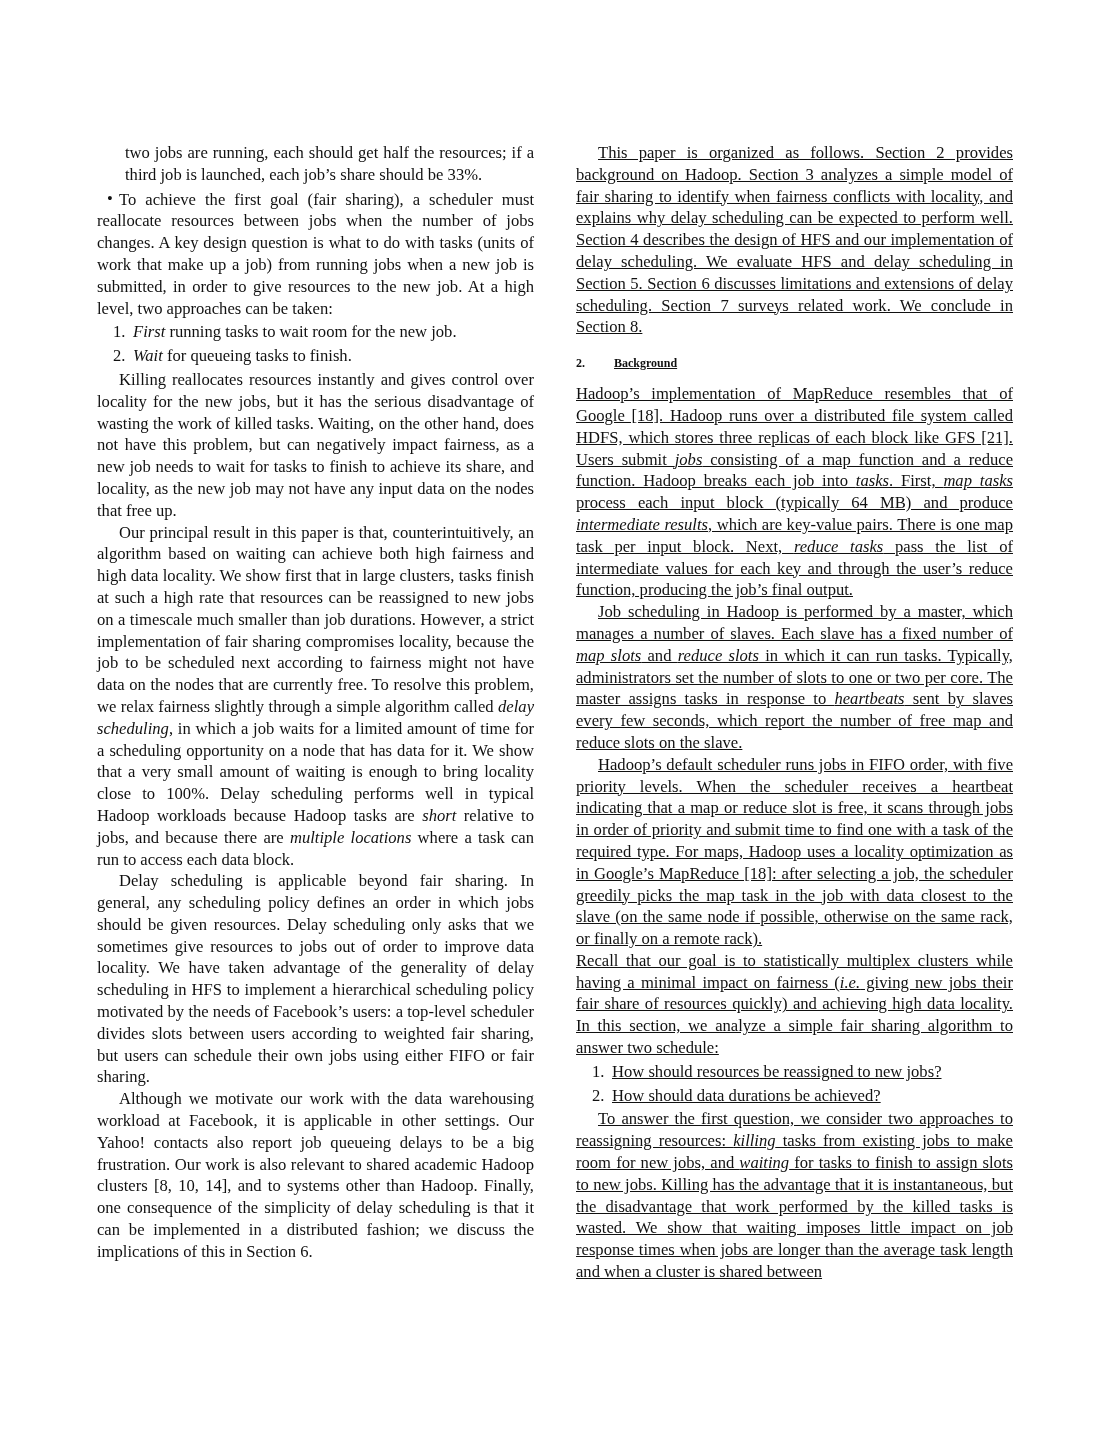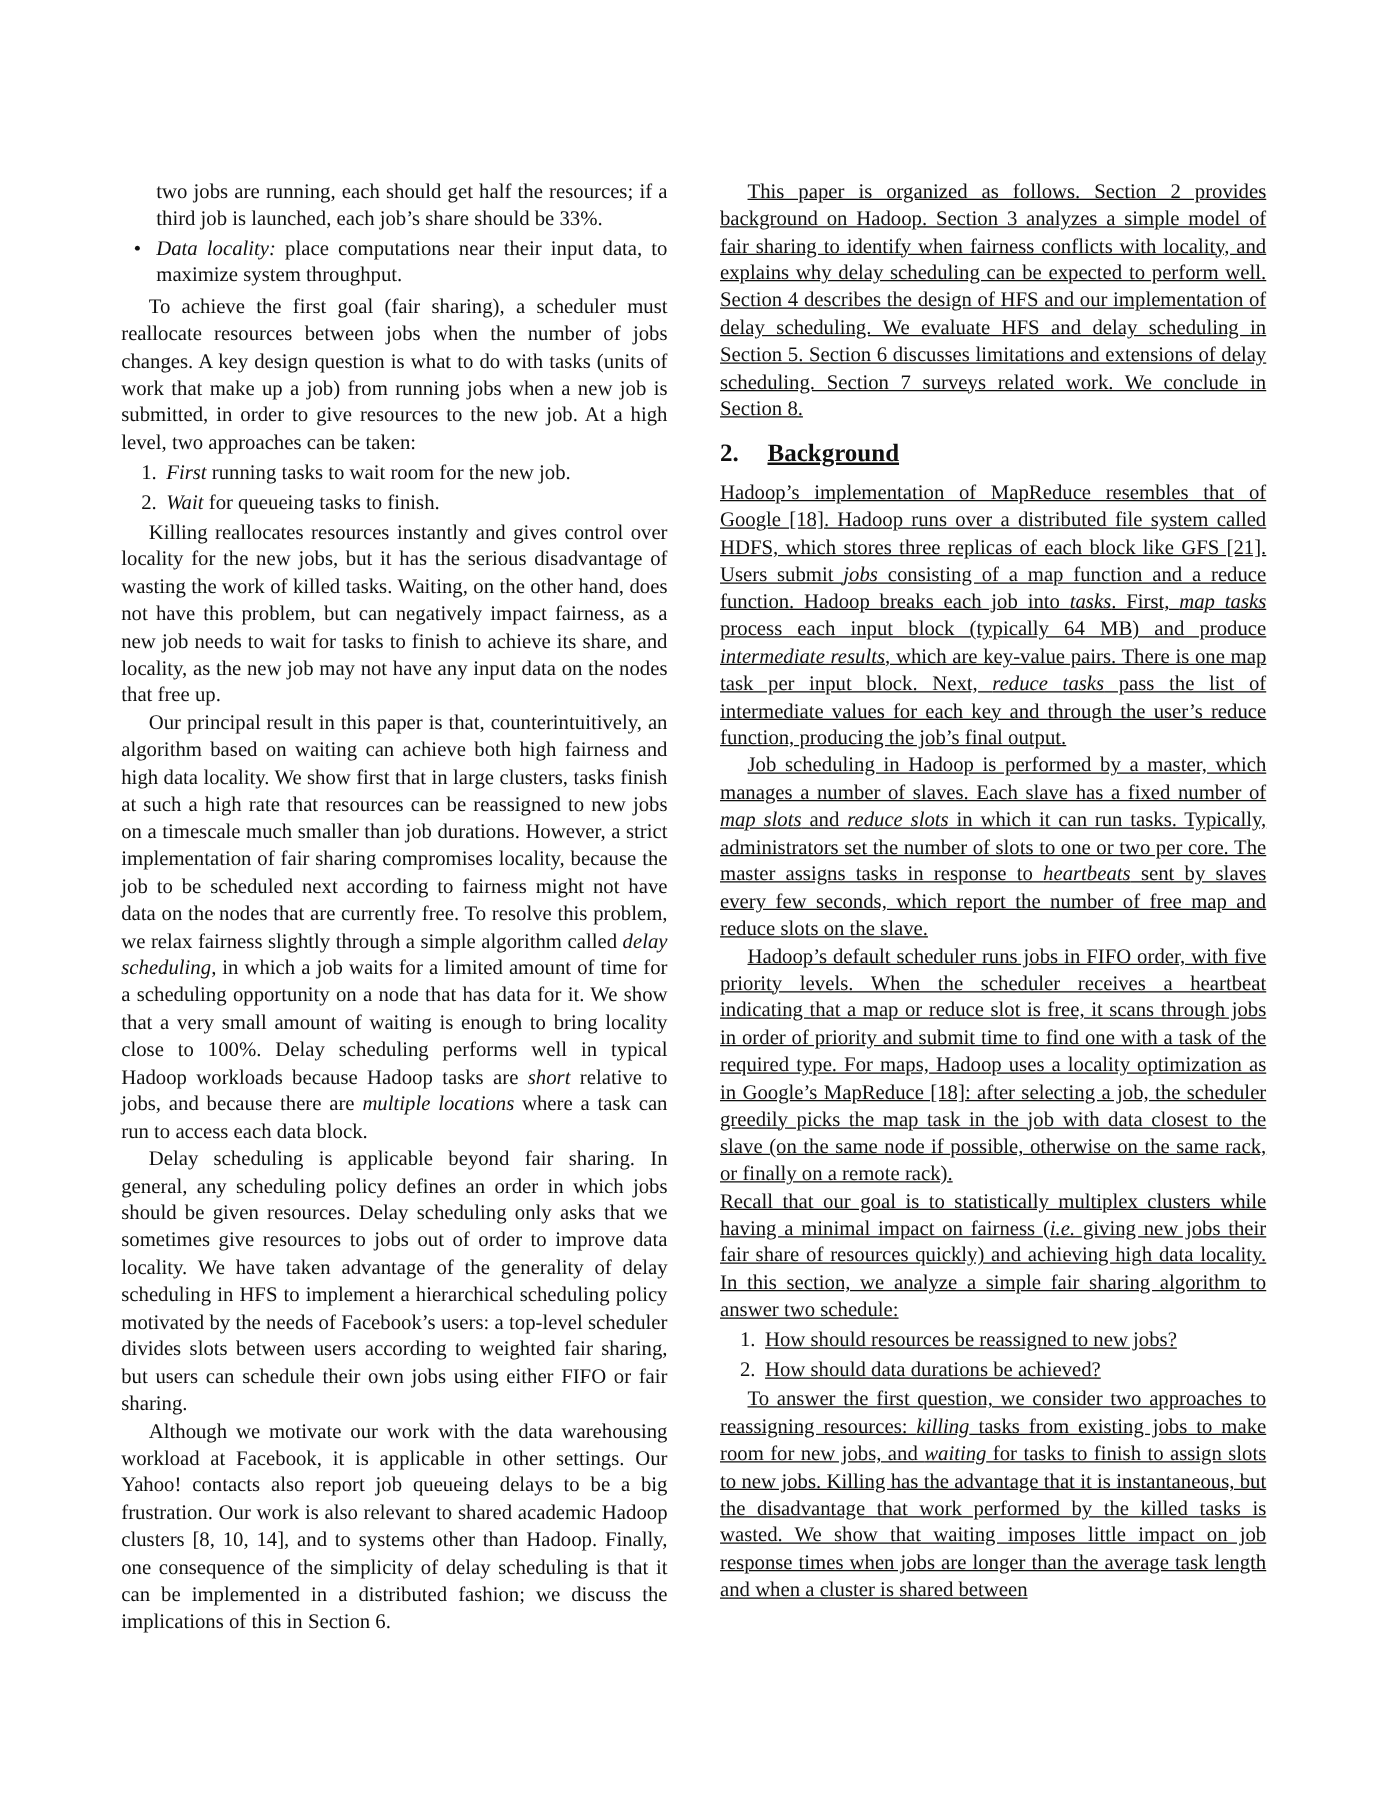--- a/index.html
+++ b/index.html
@@ -9,32 +9,31 @@
          text-align: justify; hyphens: manual; margin-top: 32px; }
   .col.left { left: 97px; }
   .col.right { left: 576px; text-decoration: underline; }
   .p { margin: 0; text-indent: 22px; }
   .p.noindent { text-indent: 0; }
   .bullet-item { position: relative; padding-left: 28px; margin: 2px 0 3px 0; }
   .bullet-item .mark { position: absolute; left: 10px; top: 0; }
   .cont { padding-left: 28px; }
   .num-item { position: relative; padding-left: 36px; margin: 2px 0 2px 0; text-align: left; }
   .num-item .mark { position: absolute; left: 16px; top: 0; }
-  h2 { font-size: 20px; font-weight: bold; margin: 13px 0 8px 0; line-height: 24px; }
+  h2 { font-size: 12px; font-weight: bold; margin: 13px 0 8px 0; line-height: 24px; }
   h2 .num { display: inline-block; width: 38px; }
   em, i { font-style: italic; }
 </style>
 </head>
 <body>
 
 <div class="col left">
   <div class="p noindent cont"><span>two jobs are running, each should get half the resources; if a third job is launched, each job’s share should be 33%.</span></div>
   <div class="bullet-item">
     <span class="mark">•</span>
-    <span><em>Data locality:</em><span> place computations near their input data, to maximize system throughput.</span></span>
   </div>
   <div class="p"><span>To achieve the first goal (fair sharing), a scheduler must reallocate resources between jobs when the number of jobs changes. A key design question is what to do with tasks (units of work that make up a job) from running jobs when a new job is submitted, in order to give resources to the new job. At a high level, two approaches can be taken:</span></div>
   <div>
       <div class="num-item"><span class="mark">1.</span><span><em>First</em><span> running tasks to wait room for the new job.</span></span></div>
       <div class="num-item"><span class="mark">2.</span><span><em>Wait</em><span> for queueing tasks to finish.</span></span></div>
     </div>
   <div class="p"><span>Killing reallocates resources instantly and gives control over locality for the new jobs, but it has the serious disad­vantage of wasting the work of killed tasks. Waiting, on the other hand, does not have this problem, but can negatively impact fairness, as a new job needs to wait for tasks to fin­ish to achieve its share, and locality, as the new job may not have any input data on the nodes that free up.</span></div>
   <div class="p"><span>Our principal result in this paper is that, counterintu­itively, an algorithm based on waiting can achieve both high fairness and high data locality. We show first that in large clusters, tasks finish at such a high rate that resources can be reassigned to new jobs on a timescale much smaller than job durations. However, a strict implementation of fair sharing compromises locality, because the job to be scheduled next according to fairness might not have data on the nodes that are currently free. To resolve this problem, we relax fairness slightly through a simple algorithm called </span><em>delay schedul­ing</em><span>, in which a job waits for a limited amount of time for a scheduling opportunity on a node that has data for it. We show that a very small amount of waiting is enough to bring locality close to 100%. Delay scheduling performs well in typical Hadoop workloads because Hadoop tasks are </span><em>short</em><span> relative to jobs, and because there are </span><em>multiple locations</em><span> where a task can run to access each data block.</span></div>
   <div class="p"><span>Delay scheduling is applicable beyond fair sharing. In general, any scheduling policy defines an order in which jobs should be given resources. Delay scheduling only asks that we sometimes give resources to jobs out of order to im­prove data locality. We have taken advantage of the gener­ality of delay scheduling in HFS to implement a hierarchi­cal scheduling policy motivated by the needs of Facebook’s users: a top-level scheduler divides slots between users ac­cording to weighted fair sharing, but users can schedule their own jobs using either FIFO or fair sharing.</span></div>
   <div class="p"><span>Although we motivate our work with the data warehous­ing workload at Facebook, it is applicable in other settings. Our Yahoo! contacts also report job queueing delays to be a big frustration. Our work is also relevant to shared aca­demic Hadoop clusters [8, 10, 14], and to systems other than Hadoop. Finally, one consequence of the simplicity of de­lay scheduling is that it can be implemented in a distributed fashion; we discuss the implications of this in Section 6.</span></div>

